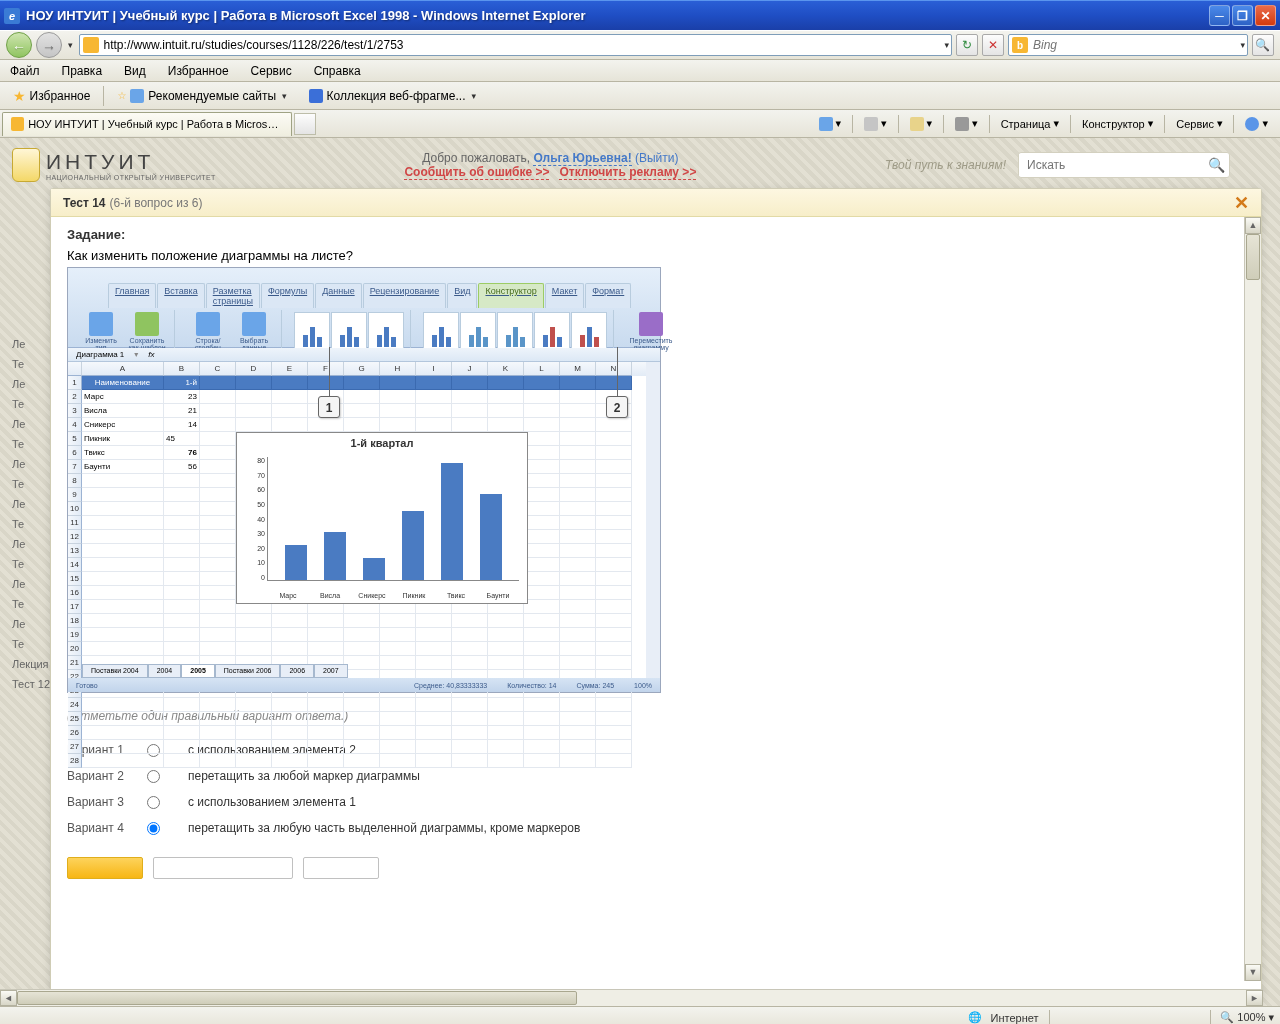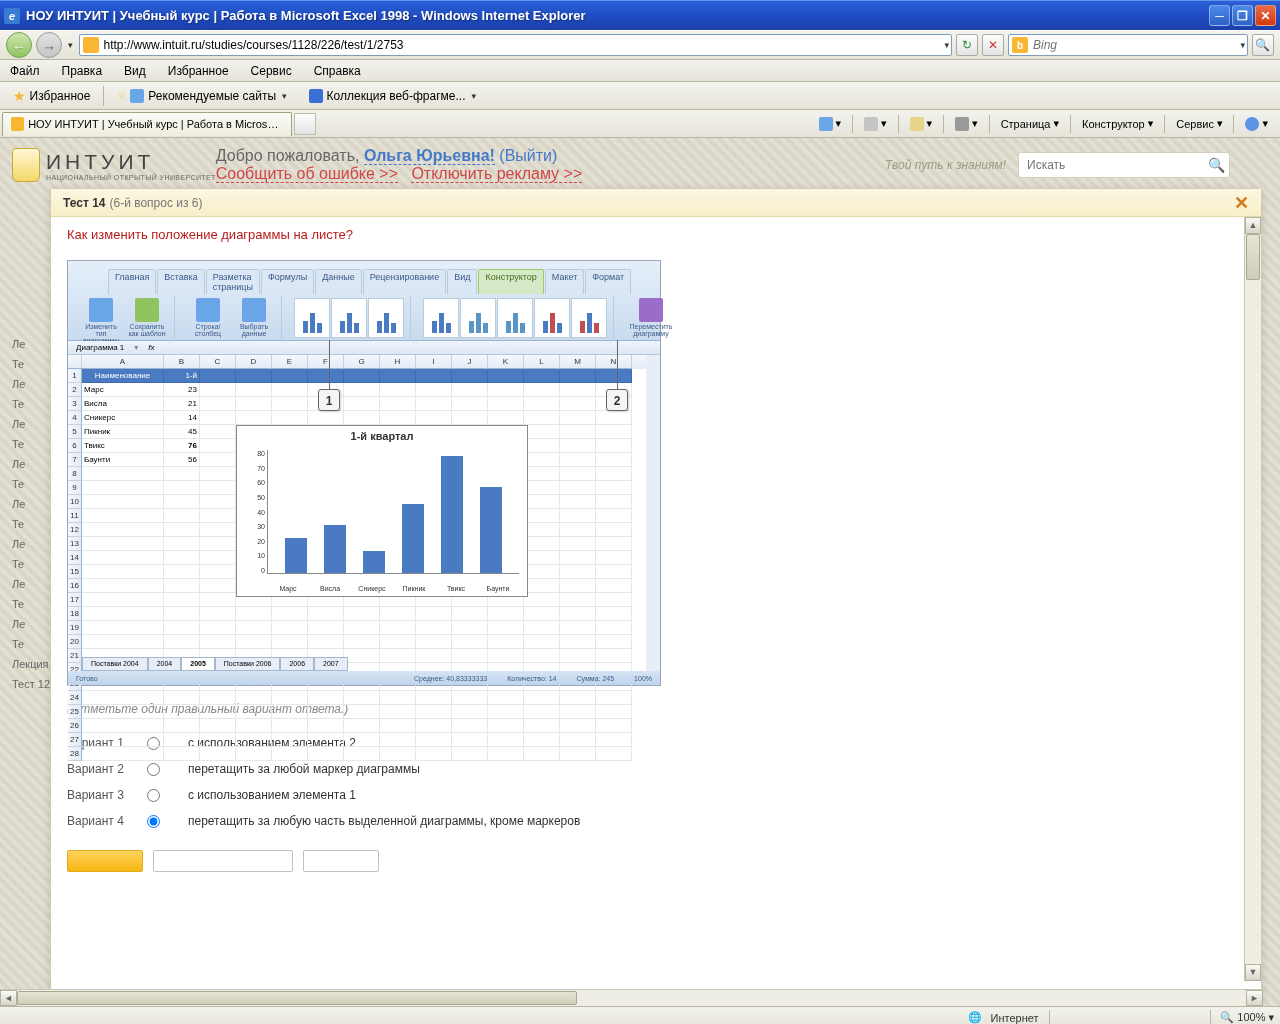--- a/index.html
+++ b/index.html
@@ -50,47 +50,47 @@
 
 
 .page{position:relative;height:868px;overflow:hidden;background:repeating-linear-gradient(45deg,#d9d6c8,#d9d6c8 4px,#e3e0d3 4px,#e3e0d3 8px);}
 
 .intuit-hdr{height:48px;display:flex;align-items:center;padding:6px 50px 0 12px;}
 .logo{display:flex;align-items:center;gap:6px;}
 .logo .mark{width:28px;height:34px;border:1px solid #c7a933;background:linear-gradient(#fff6d6,#f4d868);border-radius:4px 4px 6px 6px;}
 .logo .txt{font-family:Georgia,serif;}
 .logo .txt .big{font-size:21px;letter-spacing:4px;color:#444;}
 .logo .txt .small{font-size:7px;color:#666;letter-spacing:.4px;}
-.wcenter{flex:1;text-align:left;font-size:16px;}
+.wcenter{flex:1;text-align:center;font-size:12px;}
 .wcenter .welcome{color:#666;}
 .wcenter a{color:#4579c8;}
 .wcenter .u{font-weight:bold;color:#4579c8;border-bottom:1px dashed #4579c8;}
-.wcenter .red{color:#d04646;border-bottom:1px dashed #d04646;}
+.wcenter .red{color:#d04646;border-bottom:1px dashed #d04646;font-weight:bold;}
 .motto{color:#9e9b87;font-style:italic;font-size:12px;}
 .searchint{margin-left:12px;display:flex;align-items:center;border:1px solid #d3d0bf;background:#fff;height:26px;width:212px;border-radius:3px;}
 .searchint input{flex:1;border:0;outline:0;padding:4px 8px;color:#aaa;font-size:12px;}
 .searchint .mag{width:24px;color:#bbb;font-size:14px;text-align:center;}
 
 
 .leftcol{position:absolute;left:12px;top:196px;width:170px;color:#666;font-size:11px;line-height:20px;}
 .leftcol div{white-space:nowrap;}
 
 
 .modal{position:absolute;left:50px;top:50px;right:18px;bottom:4px;background:#fff;border:1px solid #cfccb5;border-radius:3px;box-shadow:0 2px 8px rgba(0,0,0,.15);display:flex;flex-direction:column;}
 .modal-hdr{height:28px;background:linear-gradient(#fdf7e1,#f7eec9);display:flex;align-items:center;padding:0 12px;font-size:12px;border-bottom:1px solid #e2daa6;}
 .modal-hdr b{color:#333;}
 .modal-hdr .q{color:#777;margin-left:4px;}
 .modal-hdr .close{margin-left:auto;color:#d37a19;font-size:18px;font-weight:bold;cursor:pointer;}
 .modal-body{flex:1;overflow:auto;padding:10px 16px 8px;position:relative;}
 .modal-body::-webkit-scrollbar{width:17px;}
 .modal-body h3{font-size:13px;color:#333;margin-bottom:6px;}
-.modal-body .qtext{font-size:13px;color:#b91c1c;margin-bottom:18px;}
+.modal-body .qtext{font-size:13px;color:#000000;margin-bottom:4px;}
 .excelshot{width:594px;height:426px;border:1px solid #9ba7bd;background:#e8eef7;position:relative;margin-bottom:16px;}
 .excelshot .top{height:80px;background:linear-gradient(#e5effa,#c9dbef);border-bottom:1px solid #9cb3d3;}
-.ribbontabs{display:flex;gap:1px;padding:8px 40px 0;font-size:9px;color:#3b5a8a;}
+.ribbontabs{display:flex;gap:1px;padding:15px 40px 0;font-size:9px;color:#3b5a8a;text-decoration:underline;}
 .ribbontabs span{padding:2px 6px;background:#dbe7f5;border:1px solid #b8ccde;border-bottom:0;border-radius:2px 2px 0 0;}
 .ribbontabs span.act{background:#d6e9c6;border-color:#9ccc65;color:#476b1e;}
 .ribbongroups{display:flex;height:56px;padding:2px 6px;gap:6px;align-items:stretch;}
 .rgrp{flex:0 0 auto;border-right:1px solid #b8ccde;display:flex;gap:4px;align-items:flex-start;padding:2px 6px;}
 .rbtn{display:flex;flex-direction:column;align-items:center;gap:1px;font-size:7px;color:#3b5a8a;text-align:center;width:42px;}
 .rbtn .ricon{width:24px;height:24px;background:#6aa5e8;border-radius:2px;}
 .rbtn.wide{width:50px;}
 .chartstyles{display:flex;gap:1px;}
 .cstyle{width:36px;height:40px;background:#fff;border:1px solid #b8ccde;display:flex;align-items:flex-end;justify-content:center;gap:2px;padding-bottom:4px;}
 .cstyle i{width:5px;background:#4a7bc2;}
@@ -273,20 +273,21 @@
       <div>Тест 12</div>
     </div>
 
   <div class="modal">
     <div class="modal-hdr">
       <b>Тест 14</b>
       <span class="q">(6-й вопрос из 6)</span>
       <span class="close">✕</span>
     </div>
     <div class="modal-body">
+      <h3>Задание:</h3>
       <div class="qtext">Как изменить положение диаграммы на листе?</div>
 
       <div class="excelshot">
         <div class="top">
           <div class="ribbontabs" style="position:relative;">
             <span>Главная</span>
             <span>Вставка</span>
             <span>Разметка страницы</span>
             <span>Формулы</span>
             <span>Данные</span>
@@ -461,21 +462,21 @@
                 <div class="cell"></div>
                 <div class="cell"></div>
                 <div class="cell"></div>
                 <div class="cell"></div>
                 <div class="cell"></div>
                 <div class="cell"></div>
               </div>
               <div class="gridrow ">
                 <div class="rowh">5</div>
                 <div class="cell a">Пикник</div>
-                <div class="cell" style="text-align:right;">45</div>
+                <div class="cell" style="">45</div>
                 <div class="cell"></div>
                 <div class="cell"></div>
                 <div class="cell"></div>
                 <div class="cell"></div>
                 <div class="cell"></div>
                 <div class="cell"></div>
                 <div class="cell"></div>
                 <div class="cell"></div>
                 <div class="cell"></div>
                 <div class="cell"></div>

